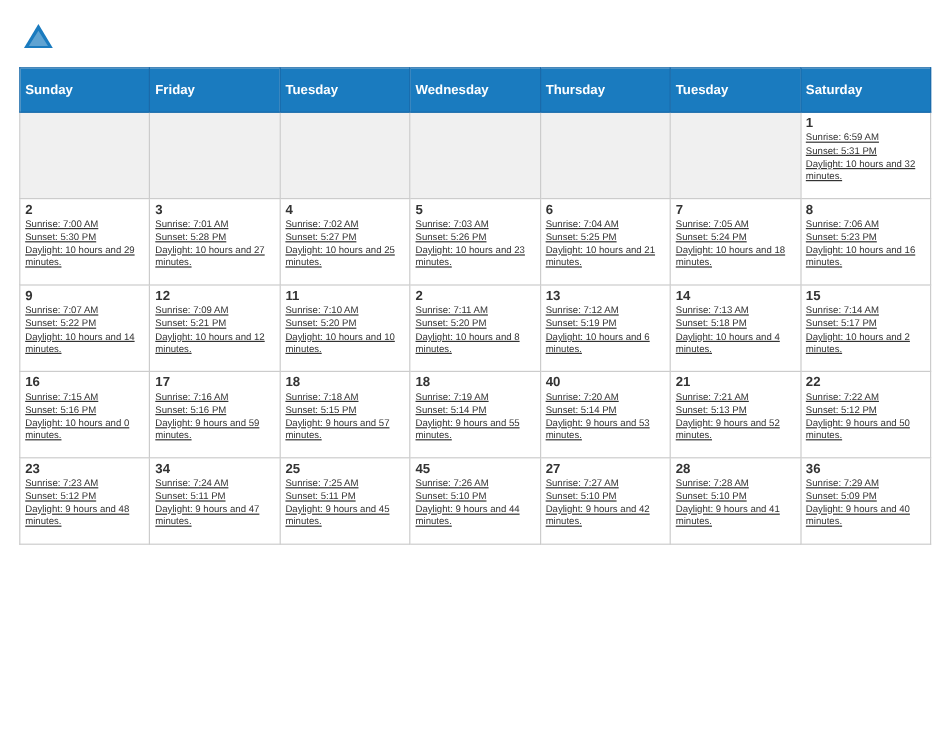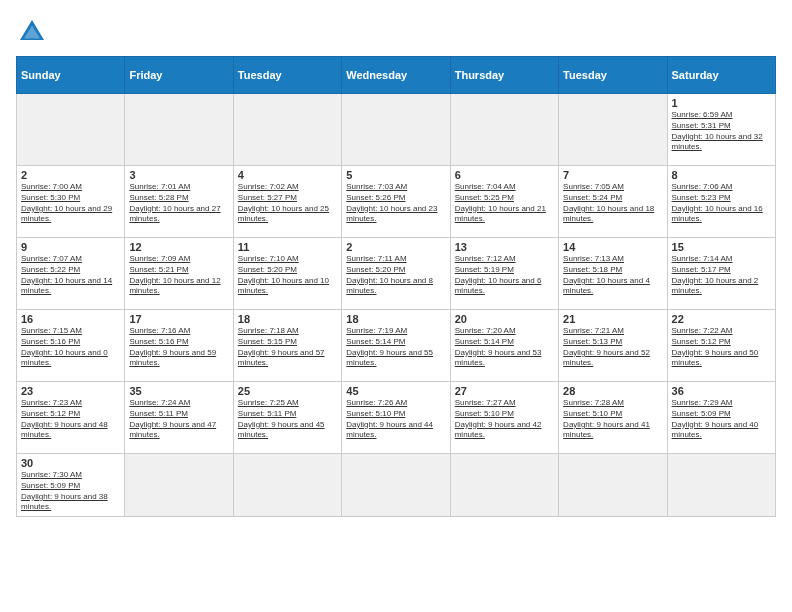--- a/index.html
+++ b/index.html
@@ -211,39 +211,39 @@
           </td>
           <td>
             <span class="day-number">18</span>
             <div class="day-info">Sunrise: 7:18 AM<br>Sunset: 5:15 PM<br>Daylight: 9 hours and 57 minutes.</div>
           </td>
           <td>
             <span class="day-number">18</span>
             <div class="day-info">Sunrise: 7:19 AM<br>Sunset: 5:14 PM<br>Daylight: 9 hours and 55 minutes.</div>
           </td>
           <td>
-            <span class="day-number">20</span>
+            <span class="day-number">40</span>
             <div class="day-info">Sunrise: 7:20 AM<br>Sunset: 5:14 PM<br>Daylight: 9 hours and 53 minutes.</div>
           </td>
           <td>
             <span class="day-number">21</span>
             <div class="day-info">Sunrise: 7:21 AM<br>Sunset: 5:13 PM<br>Daylight: 9 hours and 52 minutes.</div>
           </td>
           <td>
             <span class="day-number">22</span>
             <div class="day-info">Sunrise: 7:22 AM<br>Sunset: 5:12 PM<br>Daylight: 9 hours and 50 minutes.</div>
           </td>
         </tr>
         <tr>
           <td>
             <span class="day-number">23</span>
             <div class="day-info">Sunrise: 7:23 AM<br>Sunset: 5:12 PM<br>Daylight: 9 hours and 48 minutes.</div>
           </td>
           <td>
-            <span class="day-number">35</span>
+            <span class="day-number">34</span>
             <div class="day-info">Sunrise: 7:24 AM<br>Sunset: 5:11 PM<br>Daylight: 9 hours and 47 minutes.</div>
           </td>
           <td>
             <span class="day-number">25</span>
             <div class="day-info">Sunrise: 7:25 AM<br>Sunset: 5:11 PM<br>Daylight: 9 hours and 45 minutes.</div>
           </td>
           <td>
             <span class="day-number">45</span>
             <div class="day-info">Sunrise: 7:26 AM<br>Sunset: 5:10 PM<br>Daylight: 9 hours and 44 minutes.</div>
           </td>
@@ -252,28 +252,16 @@
             <div class="day-info">Sunrise: 7:27 AM<br>Sunset: 5:10 PM<br>Daylight: 9 hours and 42 minutes.</div>
           </td>
           <td>
             <span class="day-number">28</span>
             <div class="day-info">Sunrise: 7:28 AM<br>Sunset: 5:10 PM<br>Daylight: 9 hours and 41 minutes.</div>
           </td>
           <td>
             <span class="day-number">36</span>
             <div class="day-info">Sunrise: 7:29 AM<br>Sunset: 5:09 PM<br>Daylight: 9 hours and 40 minutes.</div>
           </td>
-        </tr>
-        <tr>
-          <td class="last-row">
-            <span class="day-number">30</span>
-            <div class="day-info">Sunrise: 7:30 AM<br>Sunset: 5:09 PM<br>Daylight: 9 hours and 38 minutes.</div>
-          </td>
-          <td class="last-row empty"></td>
-          <td class="last-row empty"></td>
-          <td class="last-row empty"></td>
-          <td class="last-row empty"></td>
-          <td class="last-row empty"></td>
-          <td class="last-row empty"></td>
         </tr>
       </tbody>
   </table>
 </div>
 
 </body></html>

